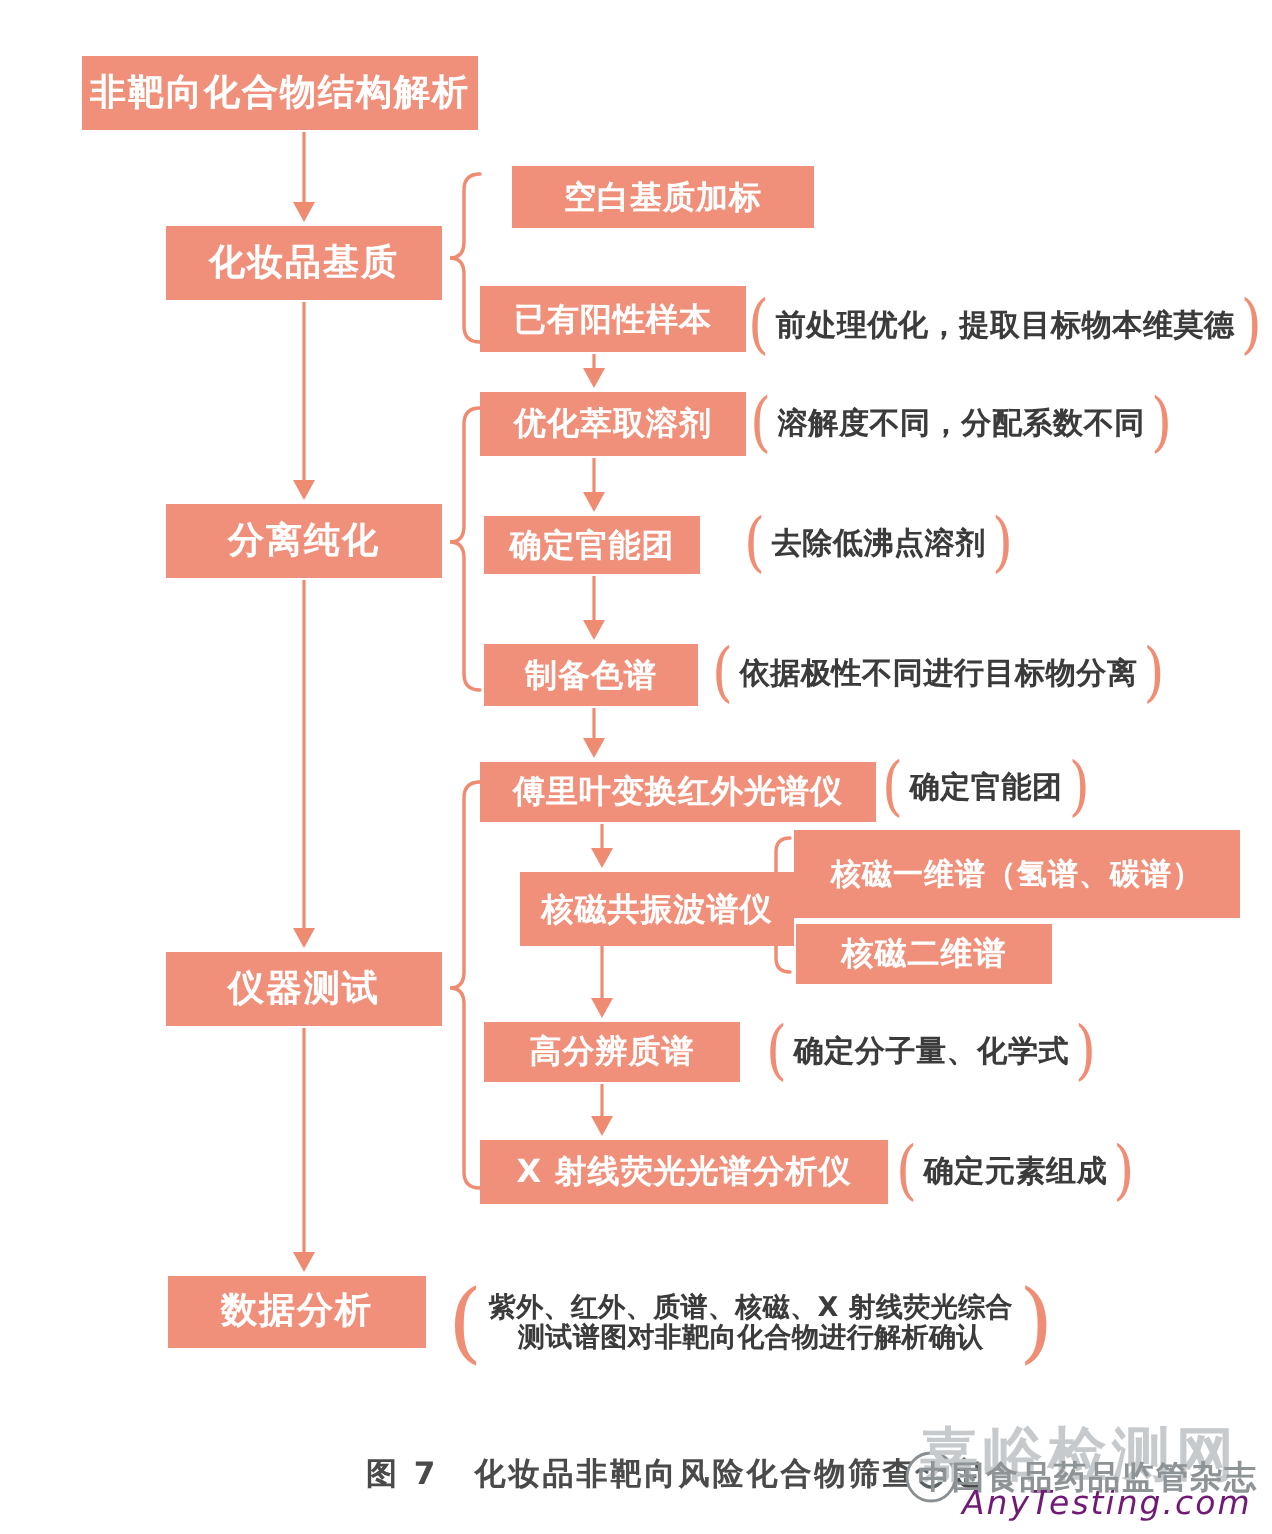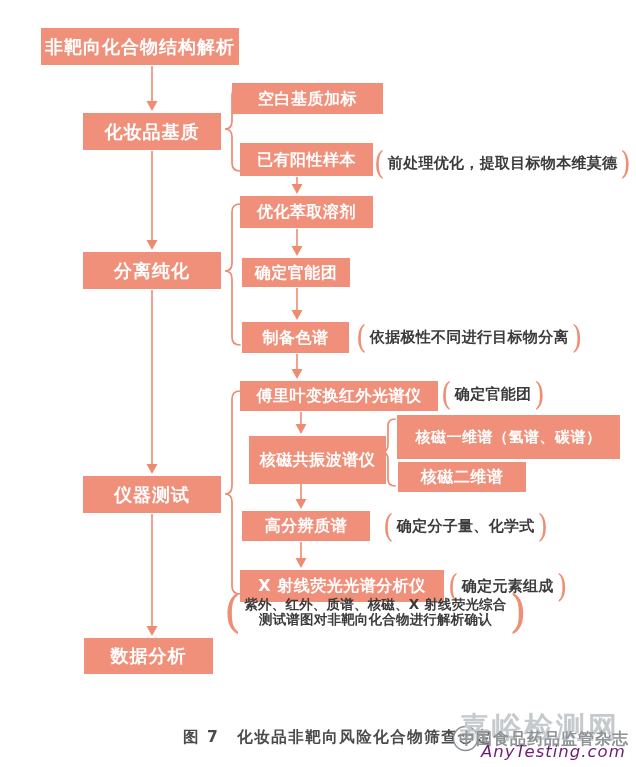--- a/index.html
+++ b/index.html
@@ -105,48 +105,54 @@
       <path d="M395,419 Q388,419 388,426 L388,445 Q388,452 381,452 Q388,452 388,459 L388,479 Q388,486 395,486"></path>
     </g>
   </svg>
 
   <div class="node" style="left:41px;top:28px;width:198px;height:37px">非靶向化合物结构解析</div>
   <div class="node" style="left:83px;top:113px;width:138px;height:37px">化妆品基质</div>
   <div class="node" style="left:83px;top:252px;width:138px;height:37px">分离纯化</div>
   <div class="node" style="left:83px;top:476px;width:138px;height:37px">仪器测试</div>
   <div class="node" style="left:84px;top:638px;width:129px;height:36px">数据分析</div>
 
-  <div class="node sub" style="left:232px;top:83px;width:151px;height:31px">空白基质加标</div>
+  <div class="node sub" style="left:256px;top:83px;width:151px;height:31px">空白基质加标</div>
   <div class="node sub" style="left:240px;top:143px;width:133px;height:33px">已有阳性样本</div>
   <div class="node sub" style="left:240px;top:196px;width:133px;height:32px">优化萃取溶剂</div>
   <div class="node sub" style="left:242px;top:258px;width:108px;height:29px">确定官能团</div>
   <div class="node sub" style="left:240px;top:381px;width:198px;height:30px">傅里叶变换红外光谱仪</div>
   <div class="node sub" style="left:242px;top:322px;width:107px;height:31px">制备色谱</div>
-  <div class="node sub" style="left:249px;top:436px;width:137px;height:48px">核磁共振波谱仪</div>
+  <div class="node sub" style="left:260px;top:436px;width:137px;height:37px">核磁共振波谱仪</div>
   <div class="node sub" style="left:397px;top:415px;width:223px;height:44px;font-size:15px">核磁一维谱（氢谱、碳谱）</div>
   <div class="node sub" style="left:398px;top:462px;width:128px;height:30px">核磁二维谱</div>
   <div class="node sub" style="left:242px;top:511px;width:128px;height:30px">高分辨质谱</div>
   <div class="node sub" style="left:240px;top:570px;width:204px;height:32px">X 射线荧光光谱分析仪</div>
 
   <div class="ann" style="left:374px;top:163px">
     <span>前处理优化，提取目标物本维莫德</span>
+  </div>
+  <div class="ann" style="left:375px;top:212px">
+    <span>溶解度不同，分配系数不同</span>
+  </div>
+  <div class="ann" style="left:372px;top:272px">
+    <span>去除低沸点溶剂</span>
   </div>
   <div class="ann" style="left:356px;top:337px">
     <span>依据极性不同进行目标物分离</span>
   </div>
   <div class="ann" style="left:441px;top:394px">
     <span>确定官能团</span>
   </div>
   <div class="ann" style="left:383px;top:526px">
     <span>确定分子量、化学式</span>
   </div>
   <div class="ann" style="left:448px;top:586px">
     <span>确定元素组成</span>
   </div>
-  <div class="ann big" style="left:224px;top:612px">
+  <div class="ann big" style="left:224px;top:662px">
     <div class="ann-lines">
       <div>紫外、红外、质谱、核磁、X 射线荧光综合</div>
       <div>测试谱图对非靶向化合物进行解析确认</div>
     </div>
   </div>
 
   <div class="caption">
     <span>图 7</span>
     <span>化妆品非靶向风险化合物筛查鉴定</span>
   </div>

